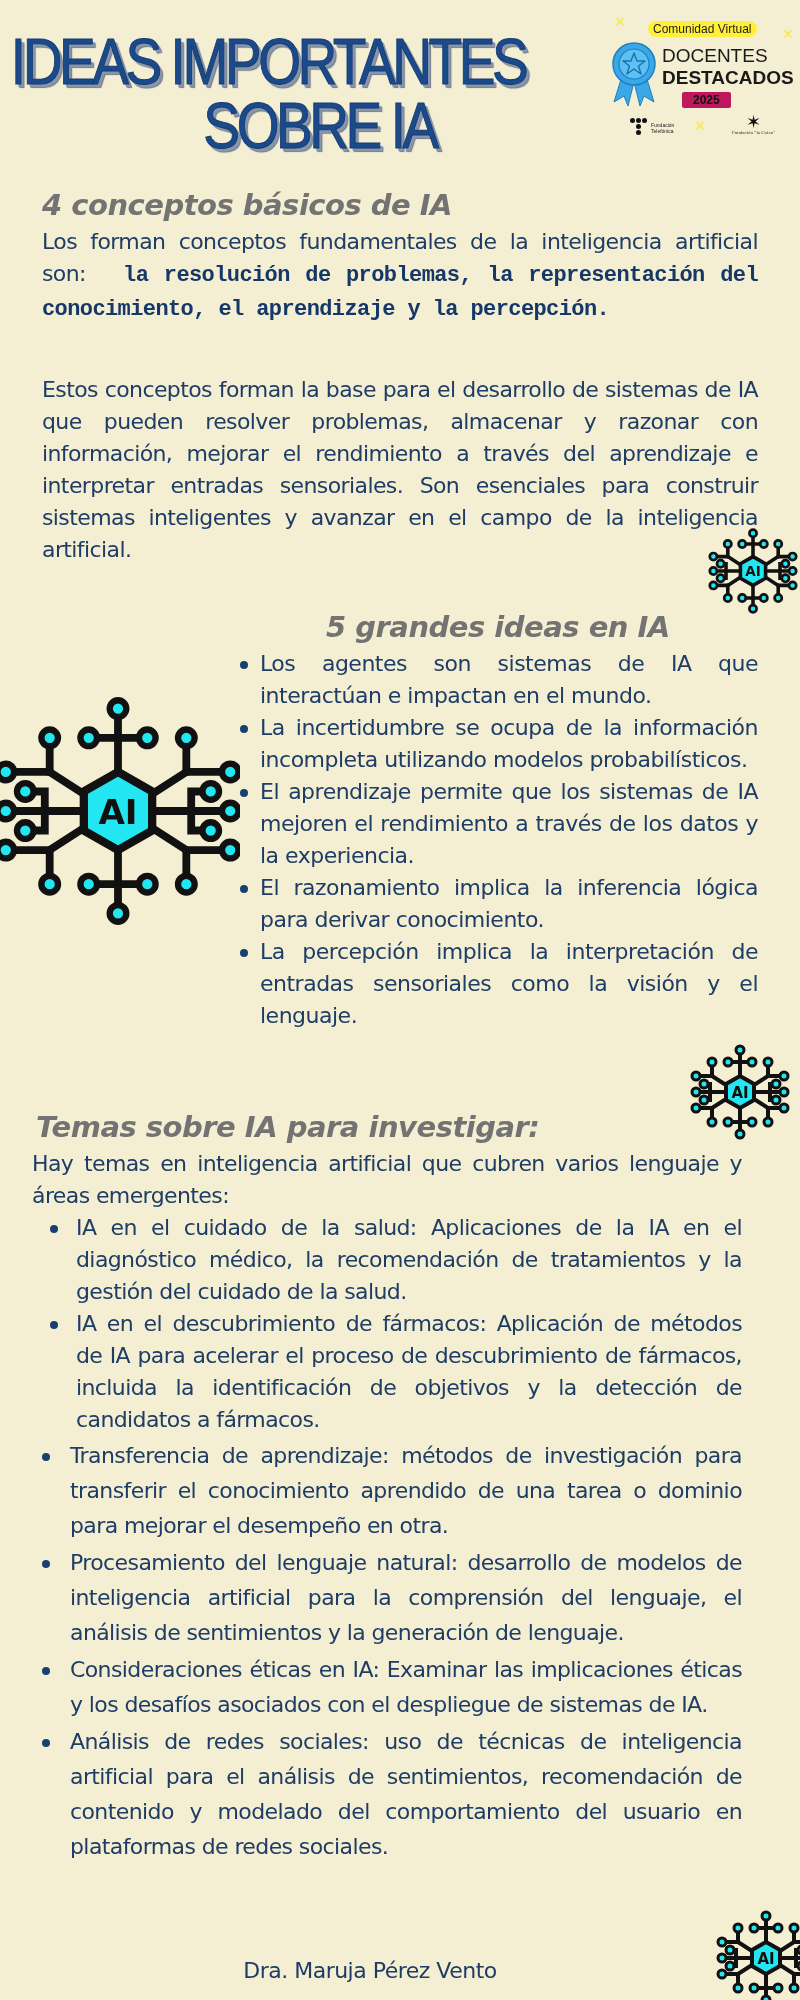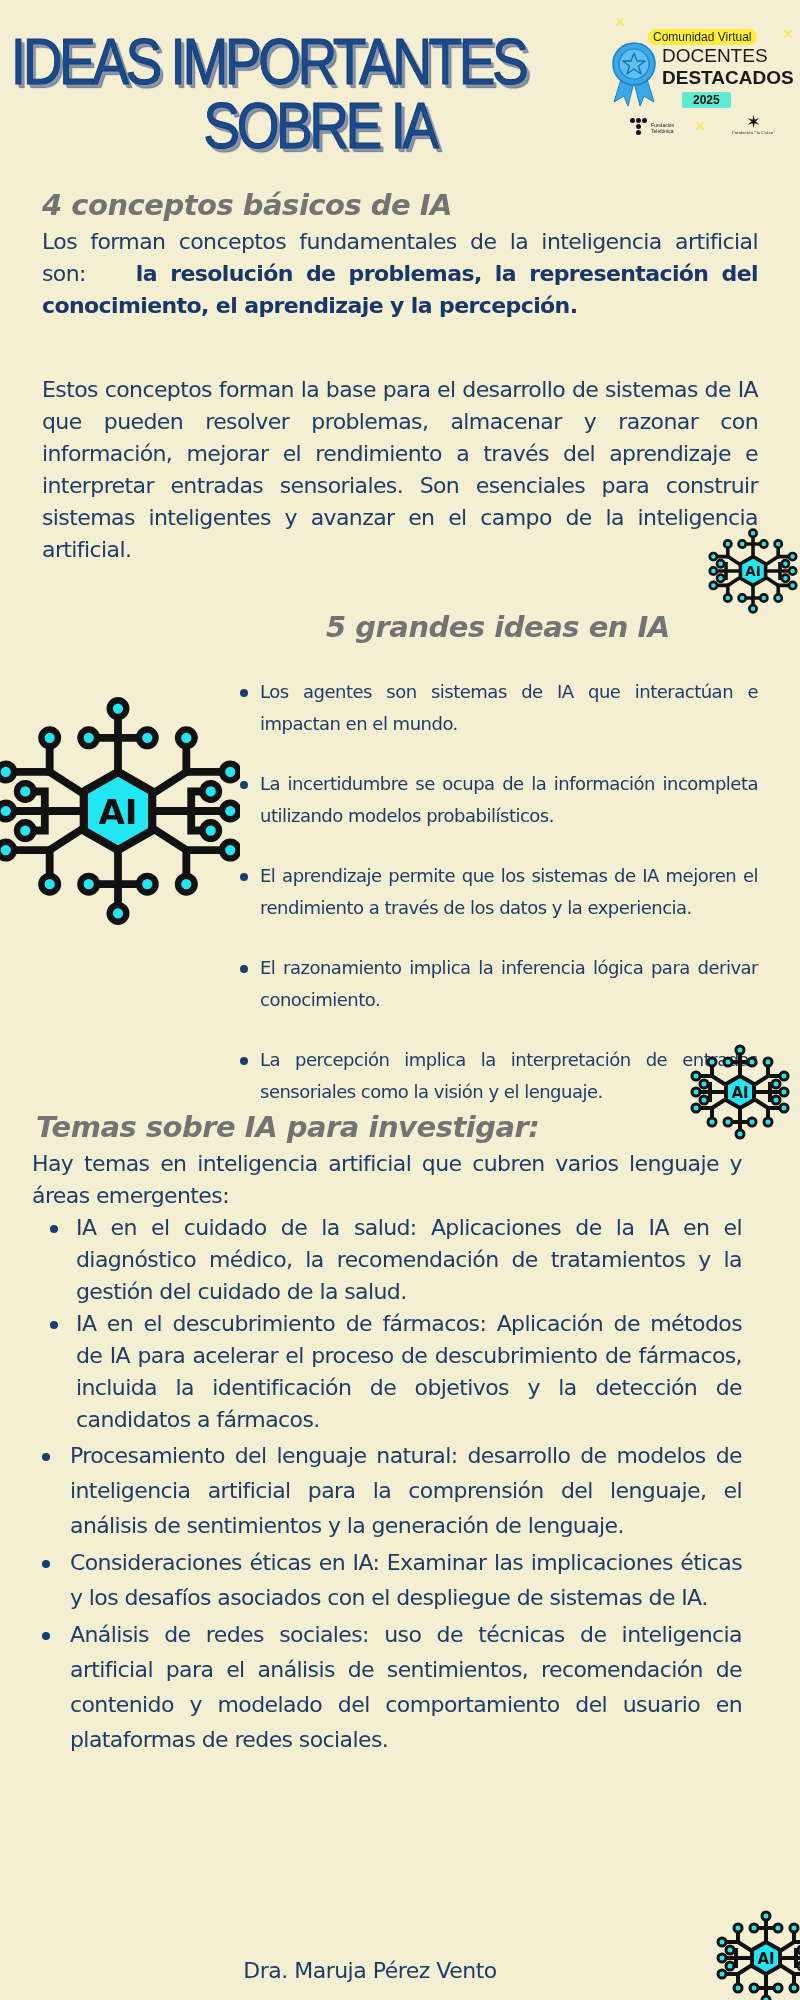--- a/index.html
+++ b/index.html
@@ -28,28 +28,28 @@
     -webkit-text-stroke: 1px #163c75;
   }
   .title .line { display: block; white-space: nowrap; }
   .title .line2 { padding-left: 0px; }
 
   
   .badge { position: absolute; left: 606px; top: 18px; width: 194px; height: 130px; }
   .badge .cv {
     position: absolute; left: 42px; top: 3px;
     background: #ffef3a; border-radius: 8px;
-    font-size: 12px; padding: 1px 5px; color: #1d1d1d; margin-top: 8px;
+    font-size: 12px; padding: 1px 5px; color: #1d1d1d;
   }
   .badge .medal { position: absolute; left: 4px; top: 22px; width: 48px; height: 70px; }
   .badge .docentes { position: absolute; left: 56px; top: 27px; font-size: 19px; color: #1a1a1a; }
   .badge .destacados { position: absolute; left: 56px; top: 49px; font-size: 19px; font-weight: bold; color: #1a1a1a; }
   .badge .year {
     position: absolute; left: 76px; top: 74px;
-    background: #5eead4; font-size: 12px; font-weight: bold; color: #111;
+    background: #be185d; font-size: 12px; font-weight: bold; color: #111;
     padding: 1px 11px; border-radius: 2px;
   }
   .badge .ft { position: absolute; left: 24px; top: 100px; display: flex; align-items: center; gap: 3px; }
   .badge .ft .dots { width: 18px; height: 20px; position: relative; }
   .badge .ft .dots i { position: absolute; width: 5px; height: 5px; background: #111; border-radius: 50%; }
   .badge .ft .lbl { font-size: 5px; line-height: 6px; color: #222; }
   .badge .lc { position: absolute; left: 126px; top: 96px; text-align: center; }
   .badge .lc .star { font-size: 18px; line-height: 16px; color: #111; font-weight: bold; }
   .badge .lc .lbl { font-size: 5px; color: #333; font-family: "Liberation Serif", serif; }
   .spark { position: absolute; color: #f5e94a; font-size: 14px; }
@@ -60,30 +60,30 @@
     color: #737373;
     font-style: italic;
   }
   .sec1-title { position: absolute; left: 42px; top: 188px; font-size: 29px; letter-spacing: -0.5px; }
   .para {
     font-family: "DejaVu Sans", sans-serif;
     text-align: justify;
     color: #1e3d66;
   }
   .p1 { position: absolute; left: 42px; top: 226px; width: 716px; font-size: 22px; line-height: 32px; letter-spacing: -0.6px; }
-  .p1 b { color: #163869; }
+  .p1 b { color: #163869; font-family: Liberation Mono, monospace; }
   .p2 { position: absolute; left: 42px; top: 374px; width: 716px; font-size: 22px; line-height: 32px; letter-spacing: -0.6px; }
 
   .sec2-title { position: absolute; left: 326px; top: 610px; font-size: 29px; letter-spacing: -0.5px; }
   .list2 { position: absolute; left: 236px; top: 648px; width: 522px; list-style: none; }
   .list2 li {
     position: relative; padding-left: 24px;
     font-family: "DejaVu Sans", sans-serif;
-    font-size: 18px; line-height: 32px; letter-spacing: -0.5px;
-    text-align: justify; color: #1e3d66; margin-top: 28px;
+    font-size: 22px; line-height: 32px; letter-spacing: -0.5px;
+    text-align: justify; color: #1e3d66;
   }
   .list2 li::before {
     content: ""; position: absolute; left: 4px; top: 13px;
     width: 8px; height: 8px; border-radius: 50%; background: #17406f;
   }
 
   .sec3-title { position: absolute; left: 36px; top: 1110px; font-size: 29px; letter-spacing: -0.5px; }
   .p3 { position: absolute; left: 32px; top: 1148px; width: 710px; font-size: 22px; line-height: 32px; letter-spacing: -0.6px; }
   .list3 { position: absolute; left: 32px; top: 1212px; width: 710px; list-style: none; }
   .list3 li {
@@ -309,20 +309,21 @@
     <polygon points="50,34 64,42 64,58 50,66 36,58 36,42" stroke-width="4"></polygon>
   </g>
   <text x="50" y="56" text-anchor="middle" font-family="DejaVu Sans, sans-serif" font-weight="bold" font-size="15" fill="#111">AI</text>
 </svg>
 
 <h2 class="sec3-title">Temas sobre IA para investigar:</h2>
 <p class="para p3">Hay temas en inteligencia artificial que cubren varios lenguaje y áreas emergentes:</p>
 <ul class="list3">
   <li class="tight">IA en el cuidado de la salud: Aplicaciones de la IA en el diagnóstico médico, la recomendación de tratamientos y la gestión del cuidado de la salud.</li>
   <li class="tight">IA en el descubrimiento de fármacos: Aplicación de métodos de IA para acelerar el proceso de descubrimiento de fármacos, incluida la identificación de objetivos y la detección de candidatos a fármacos.</li>
+  <li class="loose">Transferencia de aprendizaje: métodos de investigación para transferir el conocimiento aprendido de una tarea o dominio para mejorar el desempeño en otra.</li>
   <li class="loose">Procesamiento del lenguaje natural: desarrollo de modelos de inteligencia artificial para la comprensión del lenguaje, el análisis de sentimientos y la generación de lenguaje.</li>
   <li class="loose">Consideraciones éticas en IA: Examinar las implicaciones éticas y los desafíos asociados con el despliegue de sistemas de IA.</li>
   <li class="loose">Análisis de redes sociales: uso de técnicas de inteligencia artificial para el análisis de sentimientos, recomendación de contenido y modelado del comportamiento del usuario en plataformas de redes sociales.</li>
 </ul>
 
 <svg class="ai-icon" style="left:716px;top:1908px;width:100px;height:100px;" viewBox="0 0 100 100">
   <g stroke="#111" stroke-width="4" fill="none" stroke-linecap="round">
     <line x1="50" y1="36" x2="50" y2="8"></line>
       <line x1="38" y1="20" x2="62" y2="20"></line>
     <line x1="50" y1="64" x2="50" y2="92"></line>

